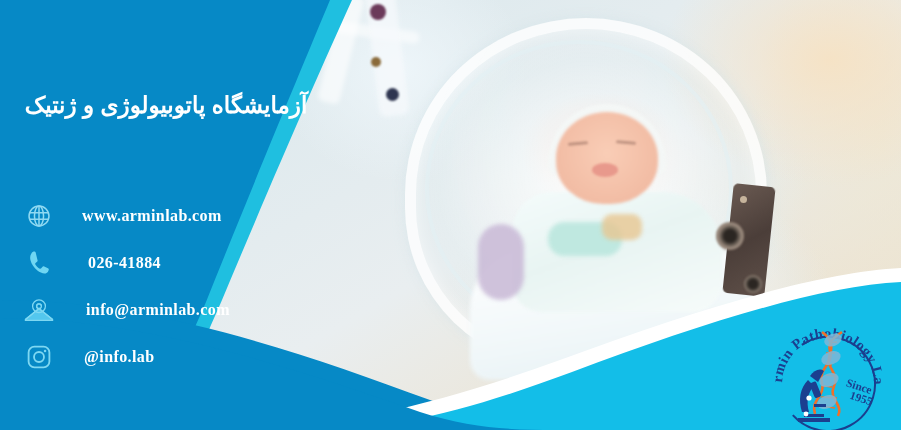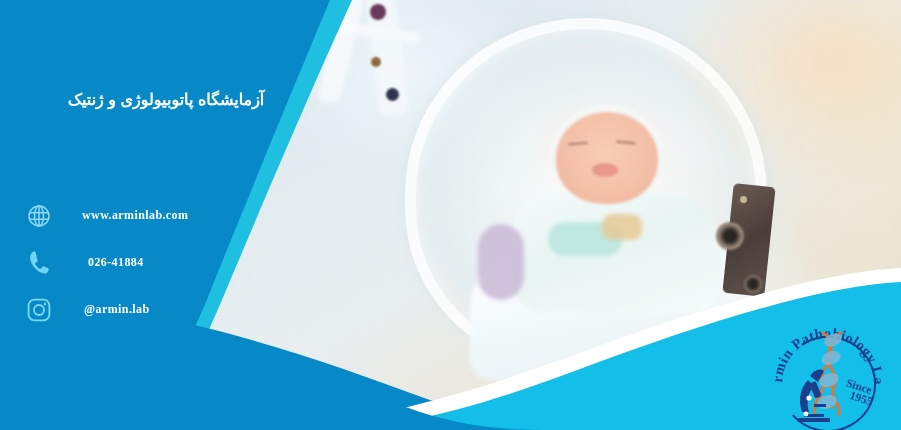--- a/index.html
+++ b/index.html
@@ -112,21 +112,21 @@
     width: 330px; height: 430px;
     z-index: 20;
   }
   .title {
     position: absolute;
     left: 10px; top: 88px;
     width: 312px;
     text-align: center;
     direction: rtl;
     color: #ffffff;
-    font-size: 16px;
+    font-size: 23px;
     font-weight: bold;
     line-height: 1.55;
     letter-spacing: 0;
   }
   .contact-list {
     position: absolute;
     left: 22px; top: 192px;
     width: 300px;
   }
   .contact-row {
@@ -139,21 +139,21 @@
     flex: 0 0 34px;
     display: flex;
     align-items: center;
     justify-content: center;
     margin-right: 10px;
   }
   .contact-icon svg { display:block; }
   .contact-text {
     color: #ffffff;
     font-family: "Liberation Serif", serif;
-    font-size: 12px;
+    font-size: 16px;
     font-weight: bold;
     letter-spacing: 0.4px;
     white-space: nowrap;
   }
   .contact-row.web  .contact-text { padding-left: 16px; }
   .contact-row.tel  .contact-text { padding-left: 22px; }
   .contact-row.mail .contact-text { padding-left: 20px; }
   .contact-row.insta .contact-text { padding-left: 18px; }
 
   
@@ -237,30 +237,42 @@
 
       <div class="contact-row tel">
         <span class="contact-icon">
           <svg width="27" height="27" viewBox="0 0 24 24" fill="#6fd6f2">
             <path d="M7.4 2.3c-1 0-2 .6-2.6 1.6C3.7 5.7 3.4 7.9 4 10.1c.9 3.5 3.1 6.8 6.1 9 2 1.5 4.3 2.5 6.3 2.6 1.2.1 2.3-.4 3-1.3.5-.7.9-1.6.9-2.3 0-.5-.3-.9-.8-1.1l-3.3-1.5c-.6-.3-1.3-.1-1.7.4l-1 1.3c-.3.4-.8.5-1.2.3-1.6-.9-3-2.2-4-3.8-.3-.4-.2-1 .2-1.3l1.3-1c.5-.4.7-1.1.4-1.7L8.6 3.2c-.2-.5-.7-.9-1.2-.9z"></path>
           </svg>
         </span>
         <span class="contact-text">026-41884</span>
       </div>
 
+      <div class="contact-row mail">
+        <span class="contact-icon">
+          <svg width="30" height="24" viewBox="0 0 30 24" fill="none" stroke="#7ed8f2" stroke-width="1.3" stroke-linejoin="round">
+            <path d="M1.4 21.6 L15 10.4 L28.6 21.6 L28.6 22.4 L1.4 22.4 Z" fill="#53c7ee" stroke="#7ed8f2"></path>
+            <path d="M1.4 21.6 L15 10.4 L28.6 21.6"></path>
+            <circle cx="15" cy="8.2" r="6.4" fill="none"></circle>
+            <circle cx="15" cy="8.2" r="2.4" fill="none"></circle>
+            <path d="M17.4 8.2 a2.4 2.4 0 1 0 -.8 1.8" fill="none"></path>
+          </svg>
+        </span>
+        <span class="contact-text">info@arminlab.com</span>
+      </div>
 
       <div class="contact-row insta">
         <span class="contact-icon">
           <svg width="26" height="26" viewBox="0 0 24 24" fill="none" stroke="#7ed8f2" stroke-width="1.7">
             <rect x="2.4" y="2.4" width="19.2" height="19.2" rx="5.4"></rect>
             <circle cx="12" cy="12" r="4.6"></circle>
             <circle cx="17.6" cy="6.5" r="1.15" fill="#7ed8f2" stroke="none"></circle>
           </svg>
         </span>
-        <span class="contact-text">@armin.lab</span>
+        <span class="contact-text">@info.lab</span>
       </div>
 
     </div>
   </div>
 
   <svg class="logo" viewBox="0 0 120 112">
     <defs>
       <path id="arcTop" d="M 14,66 A 46,46 0 0 1 106,66" fill="none"></path>
       <path id="arcHelix" d="M 40,86 C 48,62 62,70 68,50 C 74,32 86,38 92,22" fill="none"></path>
     </defs>

